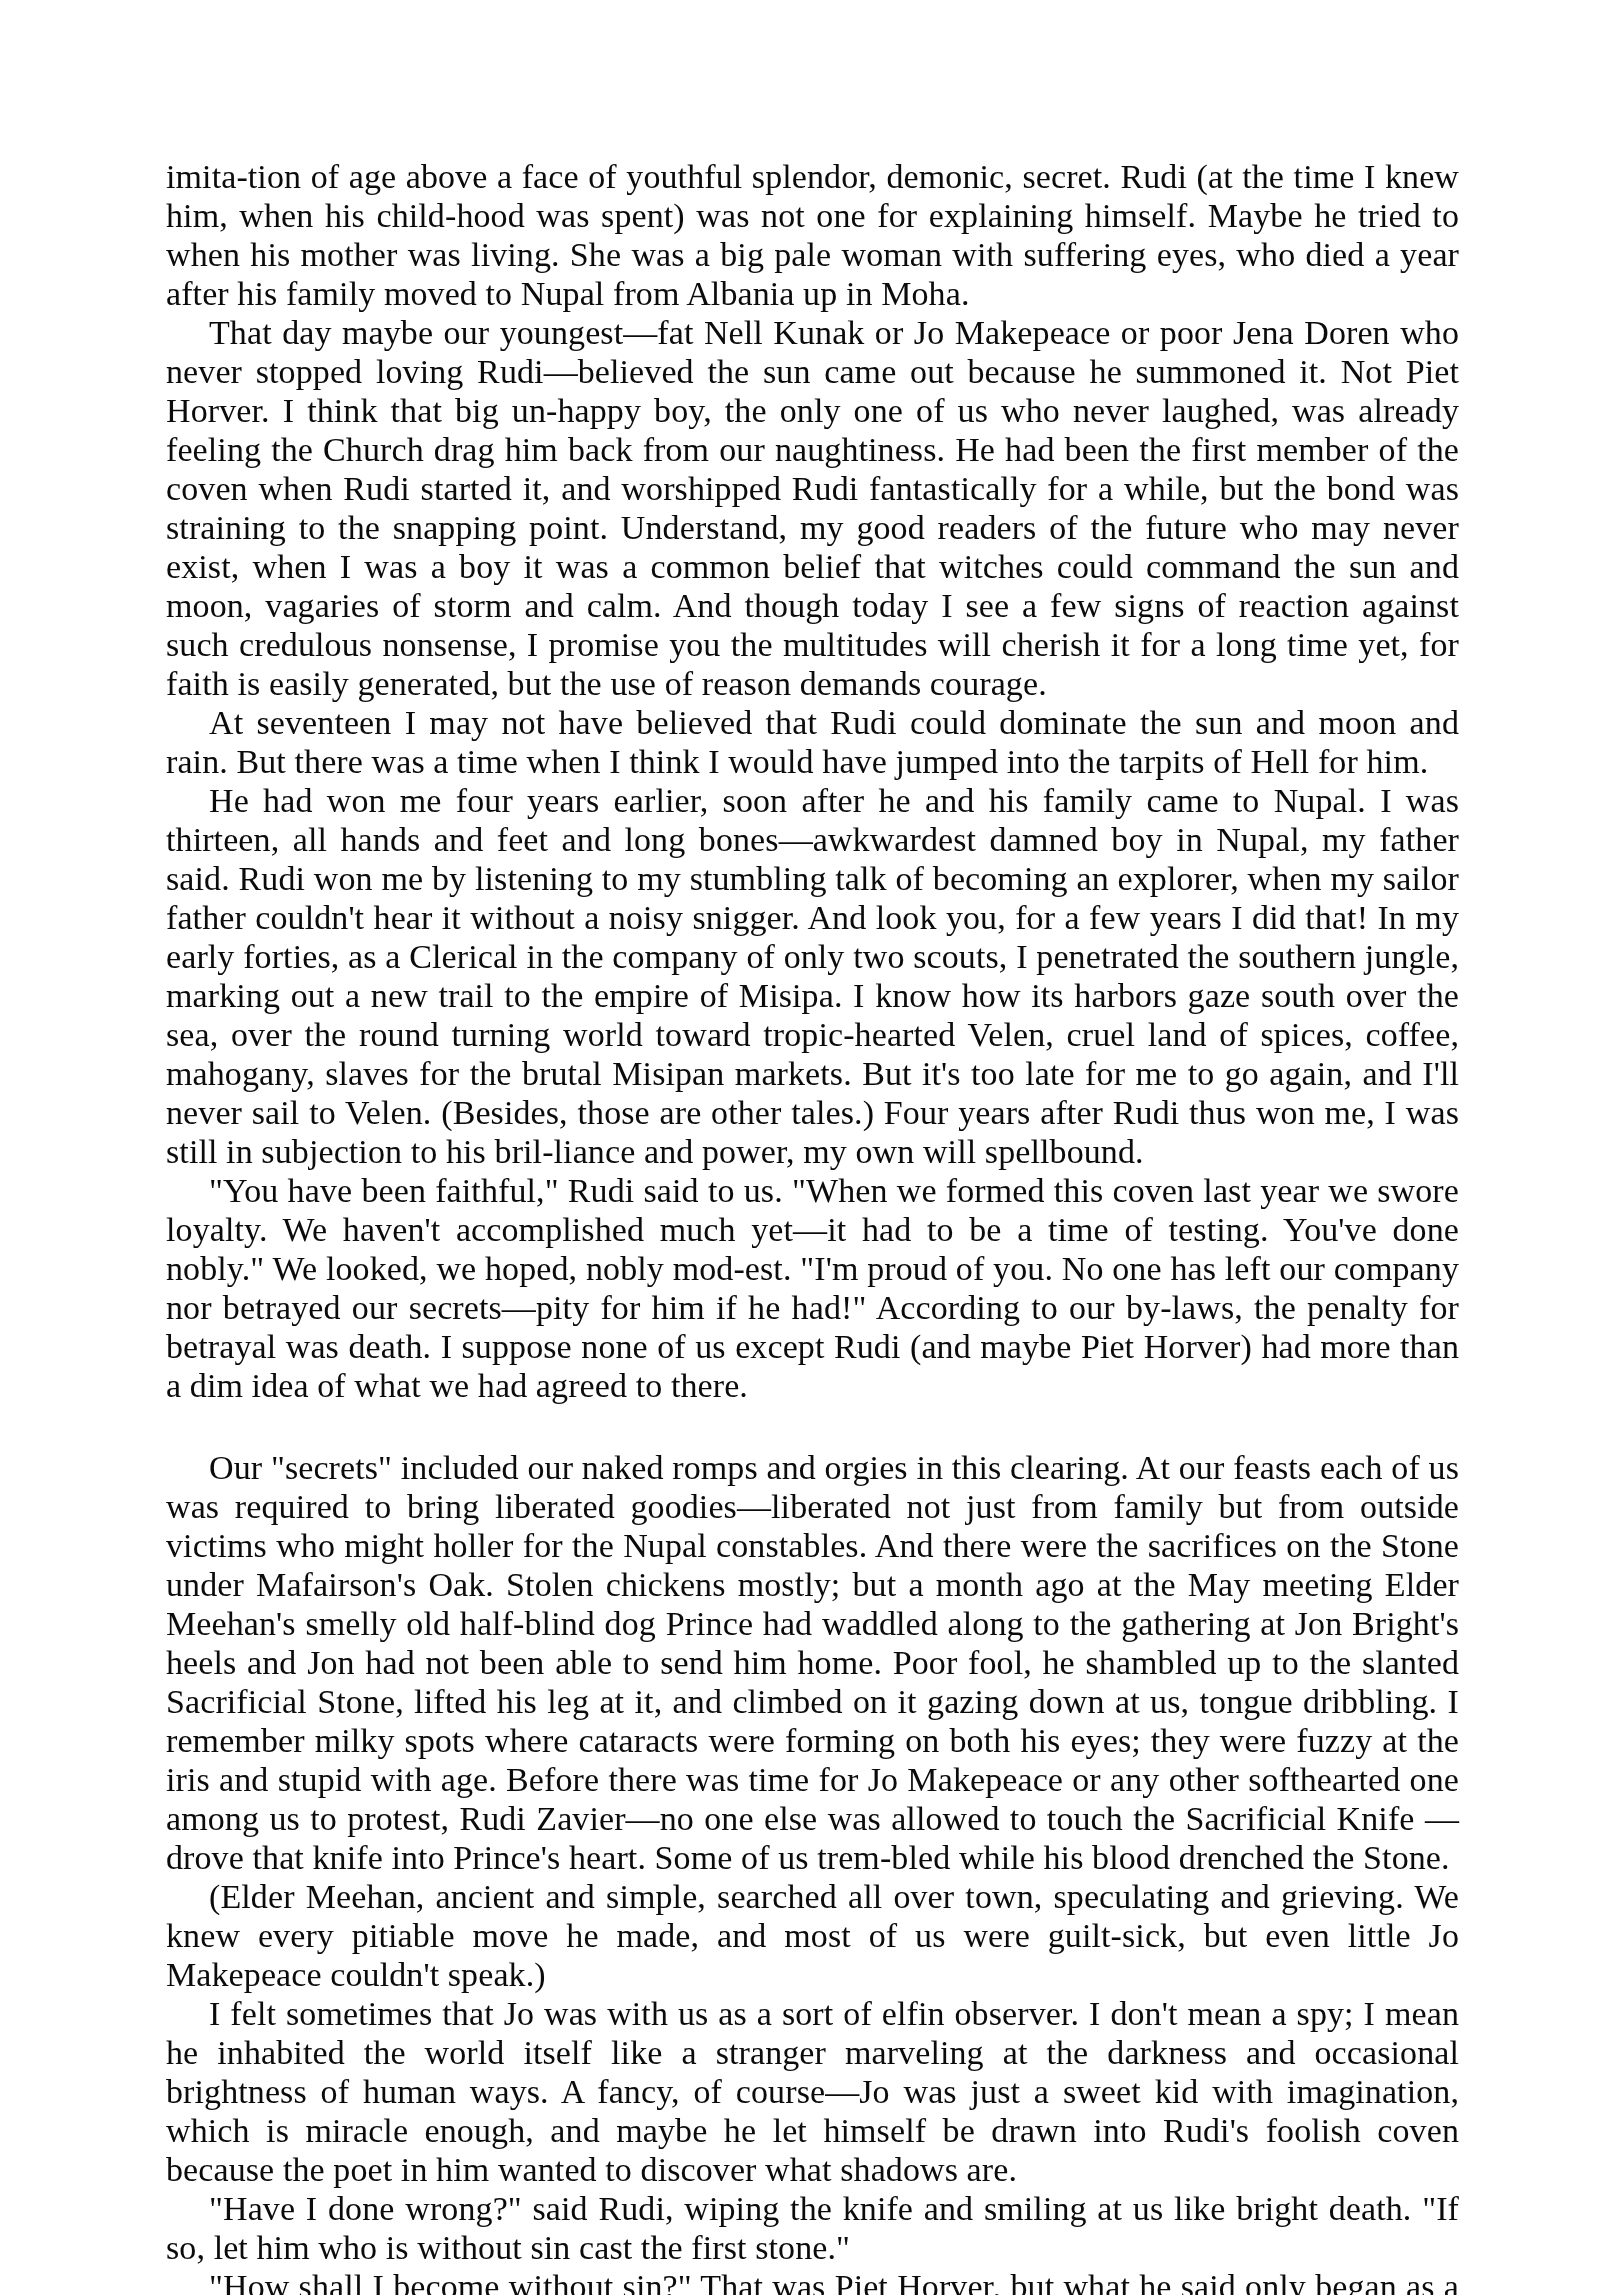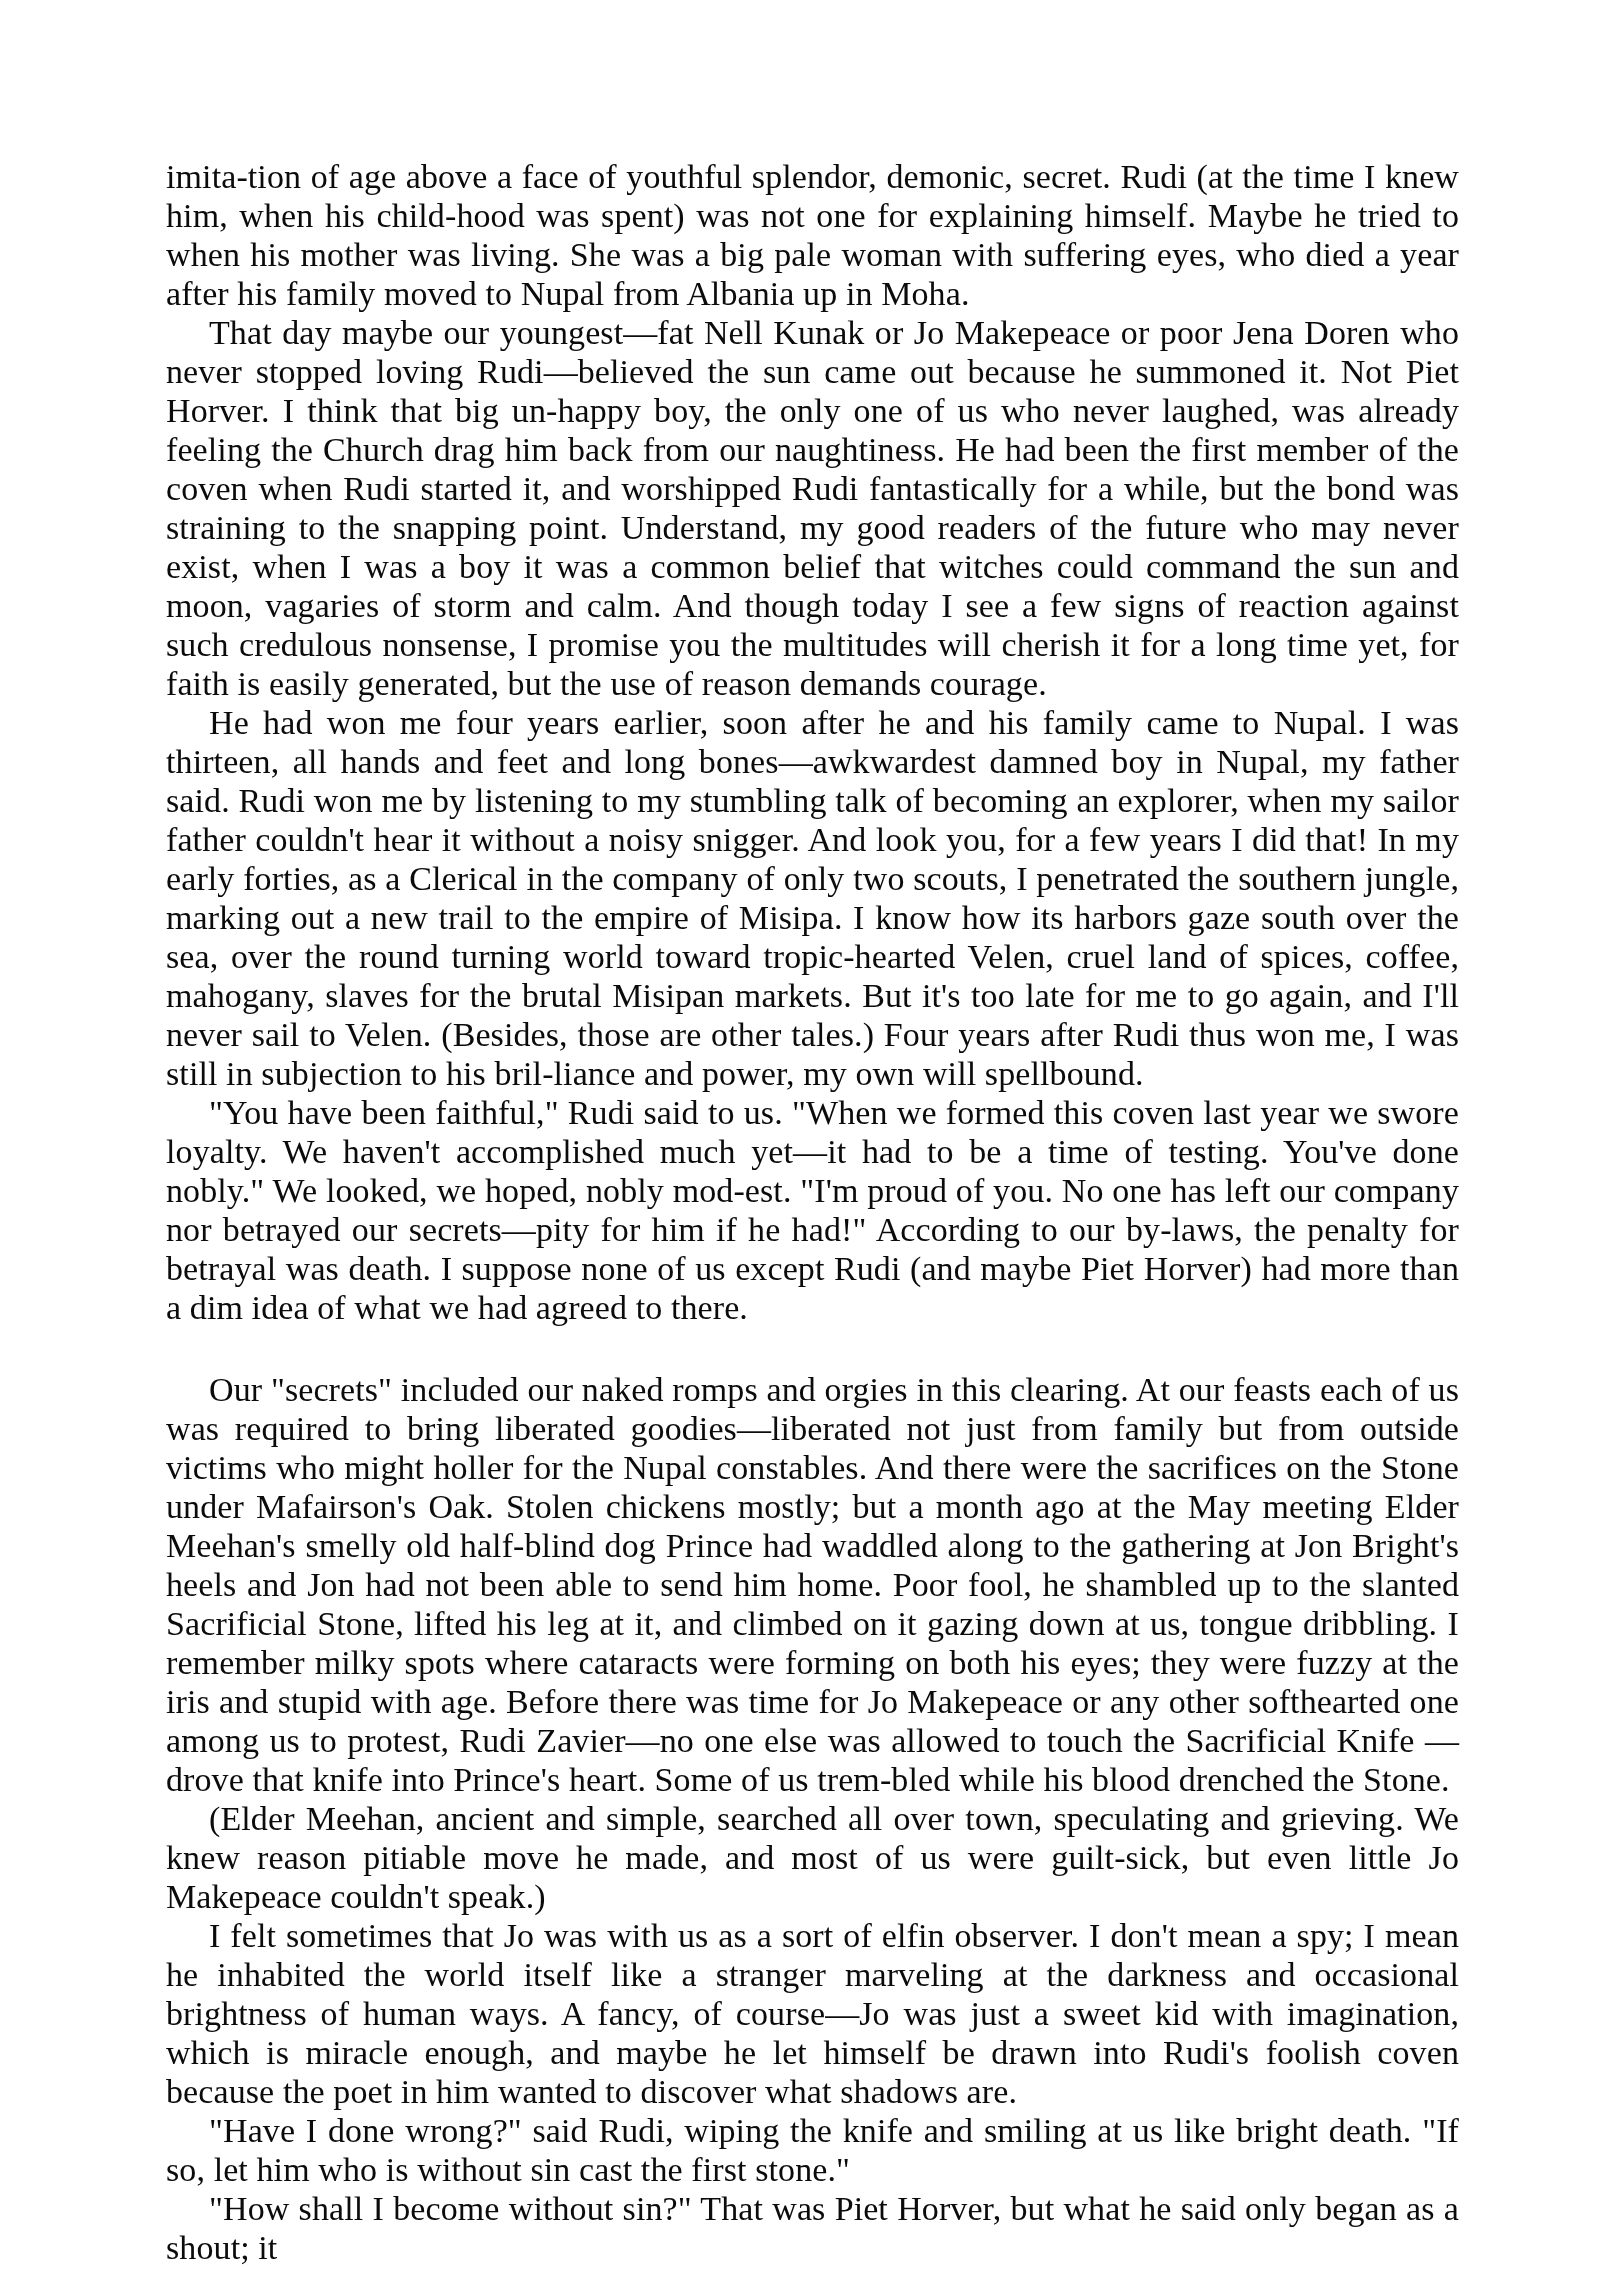--- a/index.html
+++ b/index.html
@@ -44,22 +44,23 @@
     margin-top: 43px;
   }
 </style>
 </head>
 <body>
 
 <div class="page">
   <div class="text-column">
     <p class="para">imita-tion of age above a face of youthful splendor, demonic, secret. Rudi (at the time I knew him, when his child-hood was spent) was not one for explaining himself. Maybe he tried to when his mother was living. She was a big pale woman with suffering eyes, who died a year after his family moved to Nupal from Albania up in Moha.</p>
     <p class="para indent">That day maybe our youngest—fat Nell Kunak or Jo Makepeace or poor Jena Doren who never stopped loving Rudi—believed the sun came out because he summoned it. Not Piet Horver. I think that big un-happy boy, the only one of us who never laughed, was already feeling the Church drag him back from our naughtiness. He had been the first member of the coven when Rudi started it, and worshipped Rudi fantastically for a while, but the bond was straining to the snapping point. Understand, my good readers of the future who may never exist, when I was a boy it was a common belief that witches could command the sun and moon, vagaries of storm and calm. And though today I see a few signs of reaction against such credulous nonsense, I promise you the multitudes will cherish it for a long time yet, for faith is easily generated, but the use of reason demands courage.</p>
+    <p class="para indent">At seventeen I may not have believed that Rudi could dominate the sun and moon and rain. But there was a time when I think I would have jumped into the tarpits of Hell for him.</p>
     <p class="para indent">He had won me four years earlier, soon after he and his family came to Nupal. I was thirteen, all hands and feet and long bones—awkwardest damned boy in Nupal, my father said. Rudi won me by listening to my stumbling talk of becoming an explorer, when my sailor father couldn't hear it without a noisy snigger. And look you, for a few years I did that! In my early forties, as a Clerical in the company of only two scouts, I penetrated the southern jungle, marking out a new trail to the empire of Misipa. I know how its harbors gaze south over the sea, over the round turning world toward tropic-hearted Velen, cruel land of spices, coffee, mahogany, slaves for the brutal Misipan markets. But it's too late for me to go again, and I'll never sail to Velen. (Besides, those are other tales.) Four years after Rudi thus won me, I was still in subjection to his bril-liance and power, my own will spellbound.</p>
     <p class="para indent">"You have been faithful," Rudi said to us. "When we formed this coven last year we swore loyalty. We haven't accomplished much yet—it had to be a time of testing. You've done nobly." We looked, we hoped, nobly mod-est. "I'm proud of you. No one has left our company nor betrayed our secrets—pity for him if he had!"  According to our by-laws, the penalty for betrayal was death. I suppose none of us except Rudi (and maybe Piet Horver) had more than a dim idea of what we had agreed to there.</p>
     <p class="para indent section-gap">Our "secrets" included our naked romps and orgies in this clearing. At our feasts each of us was required to bring liberated goodies—liberated not just from family but from outside victims who might holler for the Nupal constables. And there were the sacrifices on the Stone under Mafairson's Oak. Stolen chickens mostly; but a month ago at the May meeting Elder Meehan's smelly old half-blind dog Prince had waddled along to the gathering at Jon Bright's heels and Jon had not been able to send him home. Poor fool, he shambled up to the slanted Sacrificial Stone, lifted his leg at it, and climbed on it gazing down at us, tongue dribbling. I remember milky spots where cataracts were forming on both his eyes; they were fuzzy at the iris and stupid with age. Before there was time for Jo Makepeace or any other softhearted one among us to protest, Rudi Zavier—no one else was allowed to touch the Sacrificial Knife —drove that knife into Prince's heart. Some of us trem-bled while his blood drenched the Stone.</p>
-    <p class="para indent">(Elder Meehan, ancient and simple, searched all over town, speculating and grieving. We knew reason pitiable move he made, and most of us were guilt-sick, but even little Jo Makepeace couldn't speak.)</p>
+    <p class="para indent">(Elder Meehan, ancient and simple, searched all over town, speculating and grieving. We knew every pitiable move he made, and most of us were guilt-sick, but even little Jo Makepeace couldn't speak.)</p>
     <p class="para indent">I felt sometimes that Jo was with us as a sort of elfin observer. I don't mean a spy; I mean he inhabited the world itself like a stranger marveling at the darkness and occasional brightness of human ways. A fancy, of course—Jo was just a sweet kid with imagination, which is miracle enough, and maybe he let himself be drawn into Rudi's foolish coven because the poet in him wanted to discover what shadows are.</p>
     <p class="para indent">"Have I done wrong?" said Rudi, wiping the knife and smiling at us like bright death. "If so, let him who is without sin cast the first stone."</p>
     <p class="para indent">"How shall I become without sin?" That was Piet Horver, but what he said only began as a shout; it</p>
   </div>
 </div>
 
 
 </body></html>

